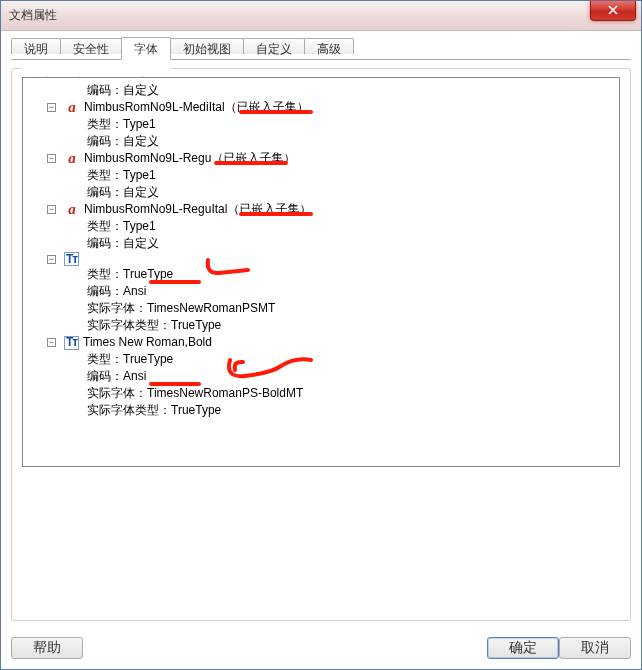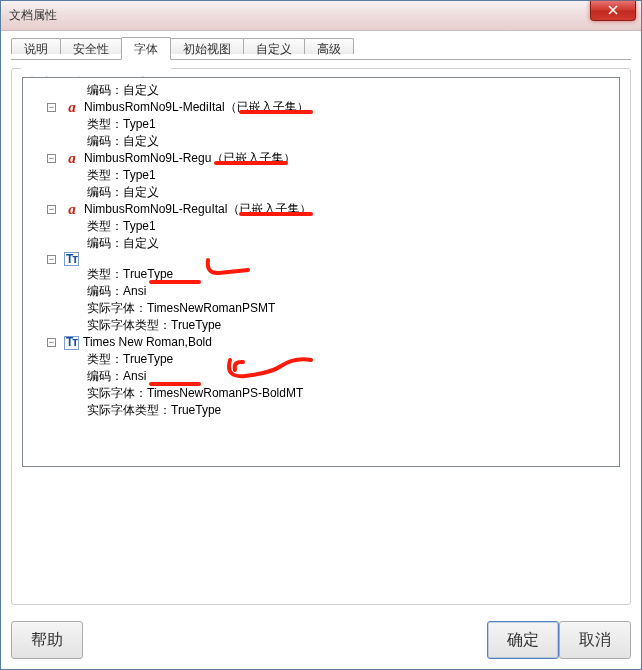--- a/index.html
+++ b/index.html
@@ -163,26 +163,26 @@
   }
   .button-row {
     padding: 8px 10px 10px 10px;
     display: flex;
     justify-content: space-between;
     align-items: center;
     border-top: 0;
   }
   .btn {
     min-width: 72px;
-    height: 38px;
+    height: 22px;
     padding: 0 14px;
     border: 1px solid #acacac;
     border-radius: 3px;
     background: linear-gradient(to bottom,#f5f5f5,#e3e3e3);
-    font-size: 16px;
+    font-size: 14px;
     color: #333;
     cursor: default;
     display:inline-flex;
     align-items:center;
     justify-content:center;
   }
   .btn.primary {
     border-color:#5682c0;
     box-shadow: 0 0 0 1px rgba(86,130,192,0.3) inset;
   }

